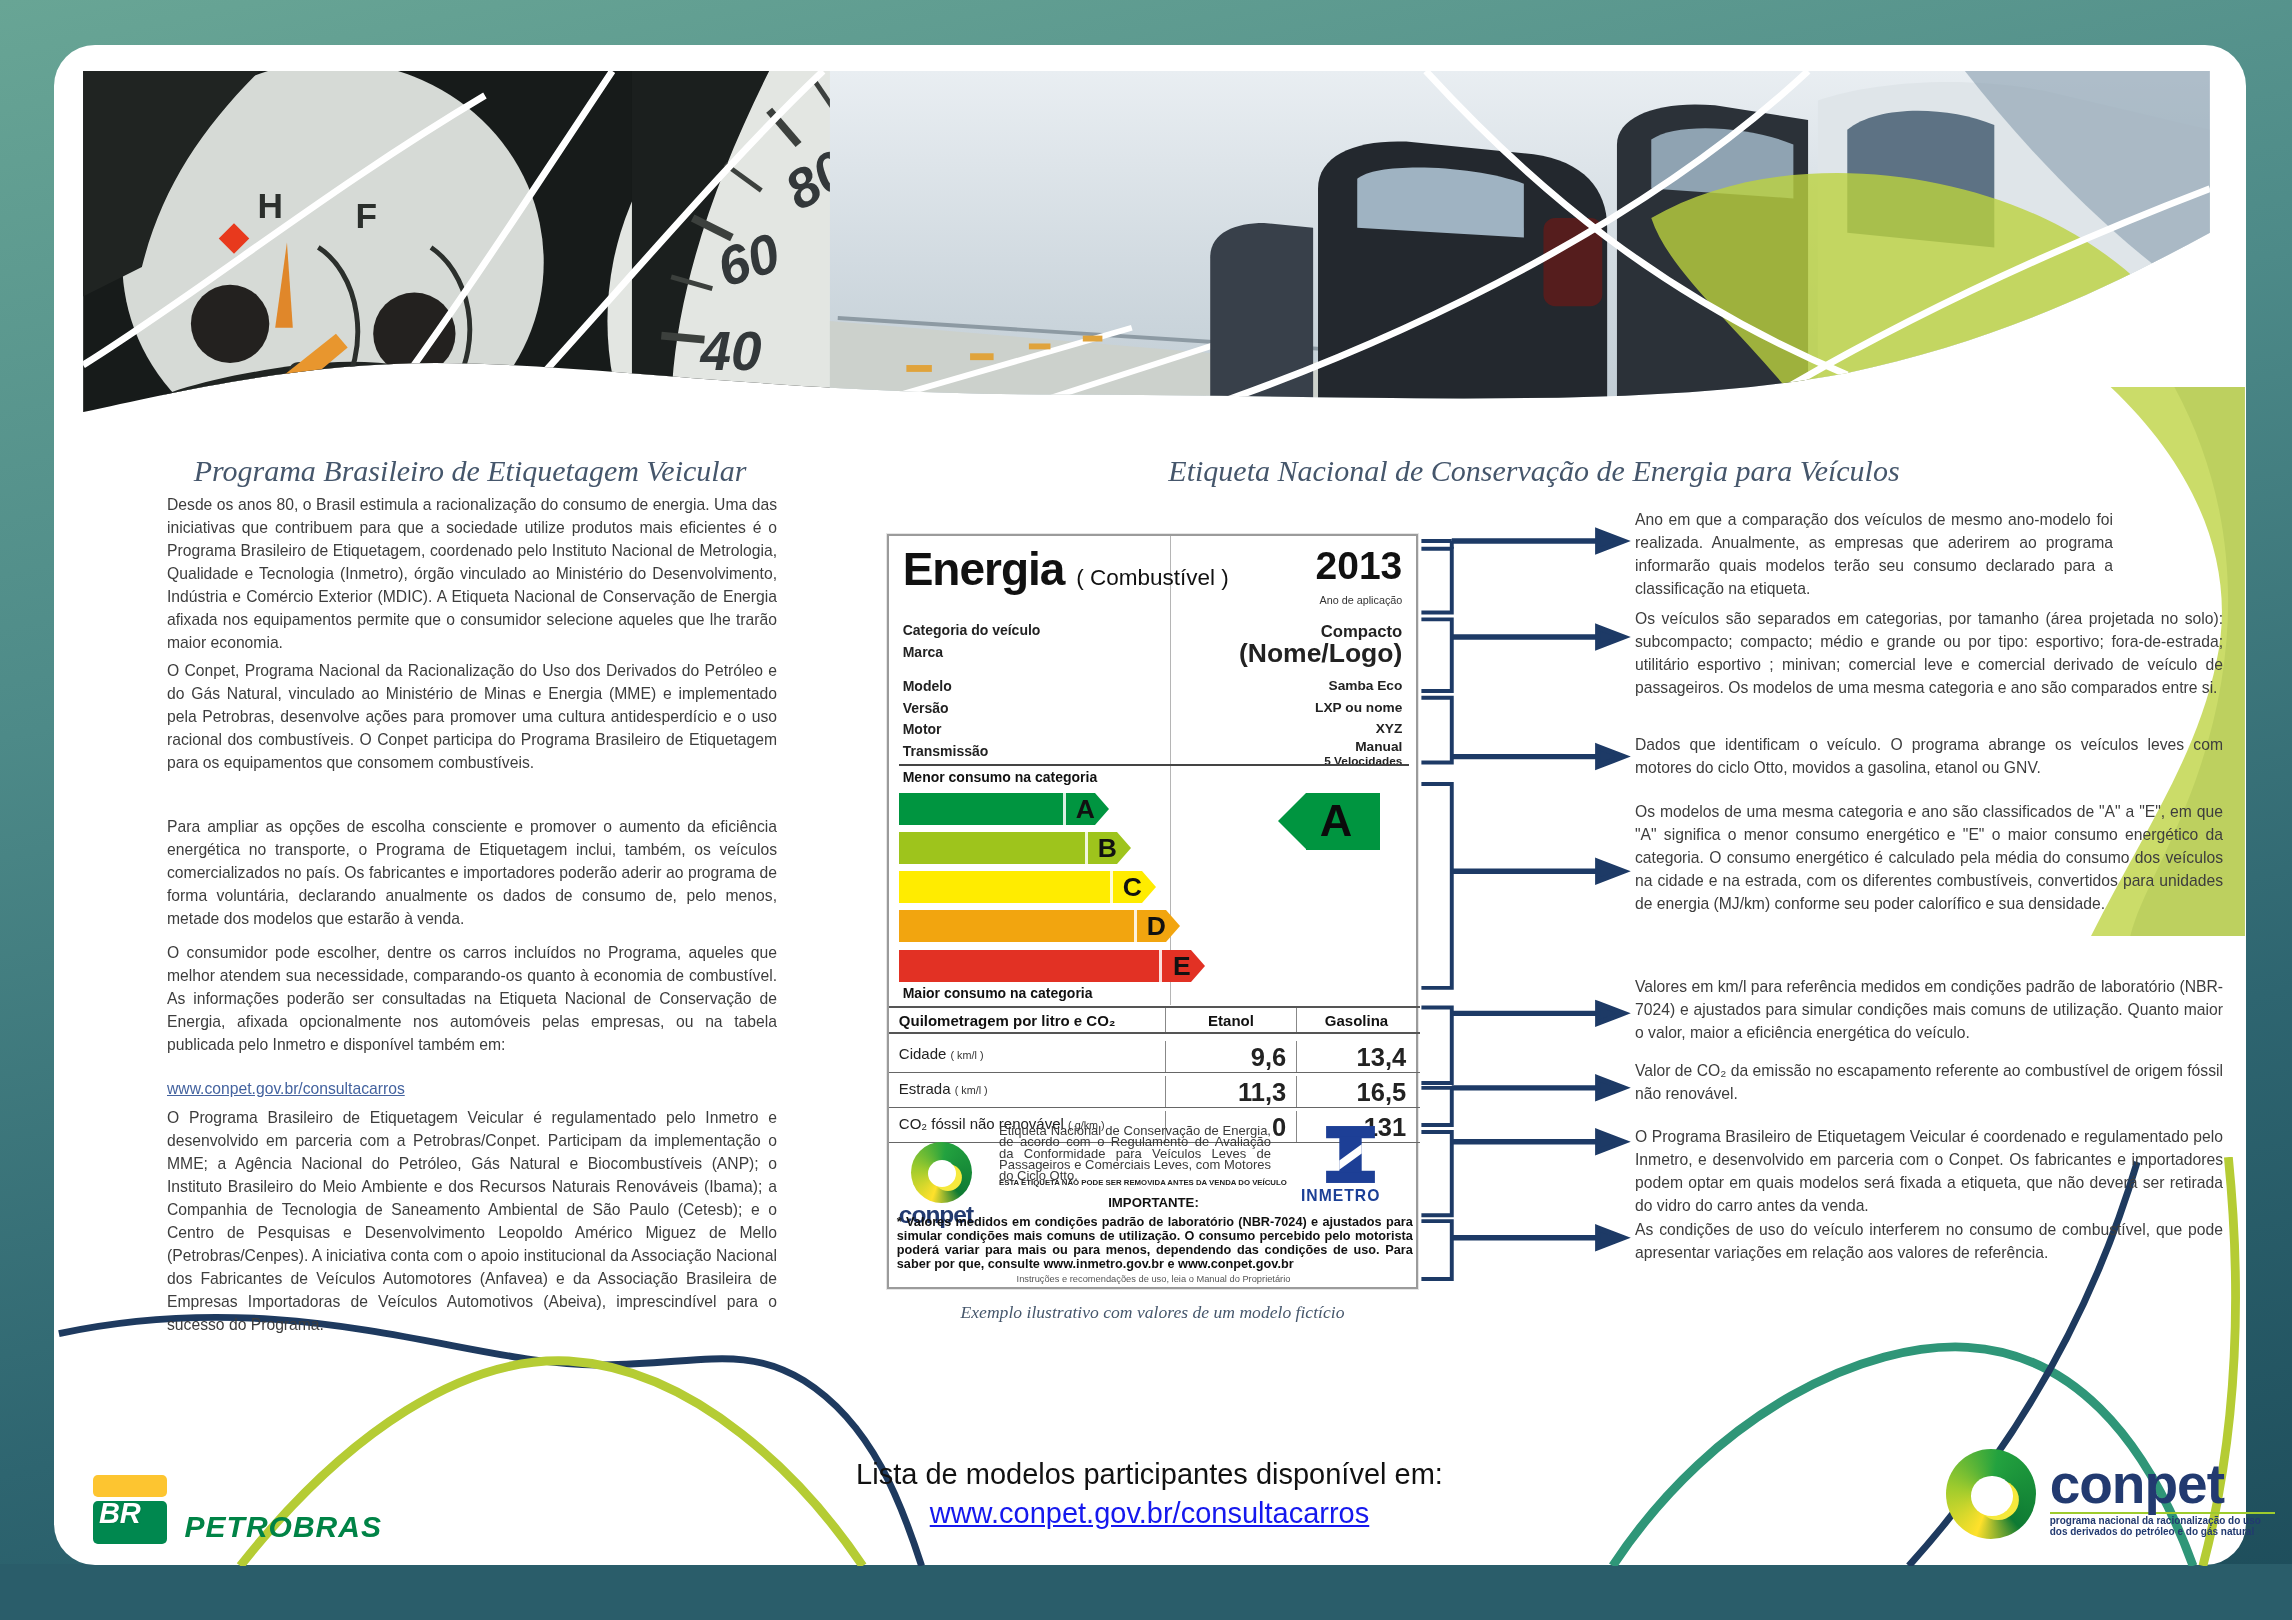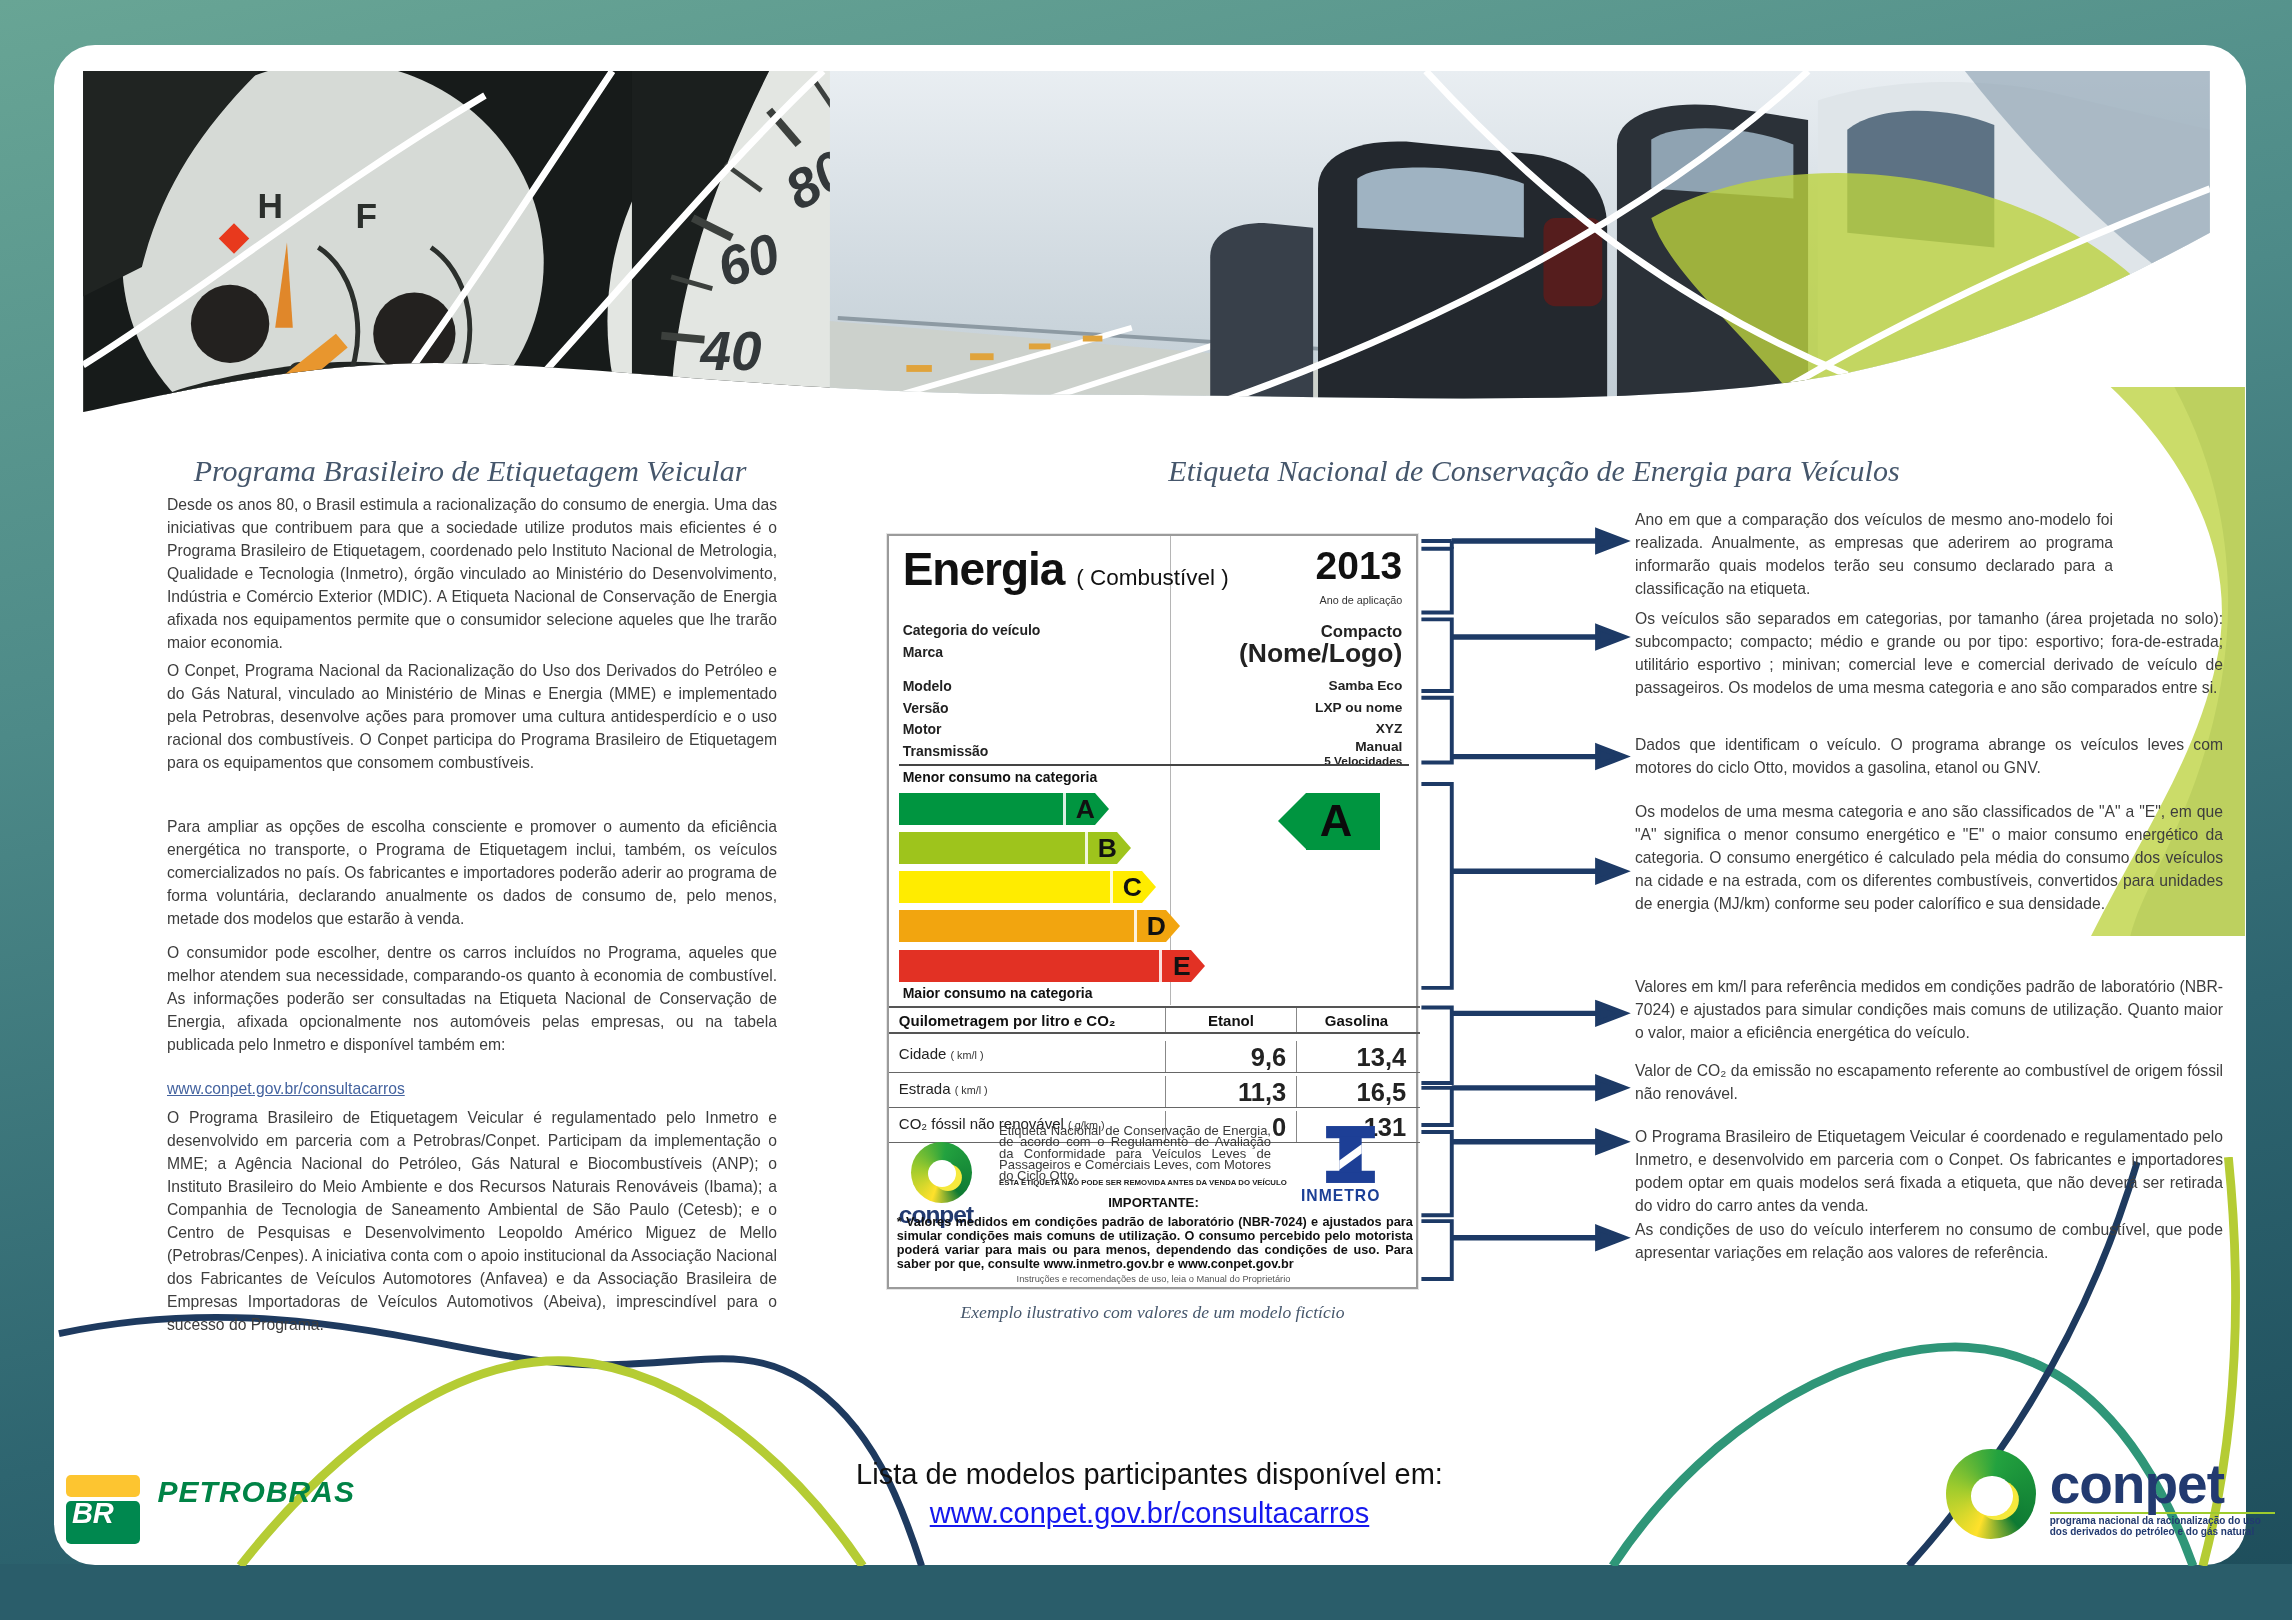--- a/index.html
+++ b/index.html
@@ -63,21 +63,21 @@
   .foot-instr{left:39px;top:738px;width:451px;text-align:center;font-size:9.3px;color:#555;}
   .inmetro-word{font-size:15.7px;font-weight:bold;color:#1b3f96;letter-spacing:1px;}
   #label-caption{left:887px;top:1302px;width:531px;text-align:center;font-family:"Liberation Serif",serif;
                  font-style:italic;font-size:17.6px;color:#45566b;z-index:4;}
   
   #connectors{left:0;top:0;width:2293px;height:1620px;z-index:3;pointer-events:none;}
   
   #list-line1{left:686px;top:1458px;width:927px;text-align:center;font-size:29px;color:#111;z-index:4;}
   #list-link{left:686px;top:1497px;width:927px;text-align:center;font-size:29px;z-index:4;}
   #list-link a{color:#1518ee;text-decoration:underline;}
-  #petrobras{left:66px;top:1475px;z-index:4;display:flex;align-items:flex-start;gap:17.6px;}
+  #petrobras{left:93px;top:1475px;z-index:4;display:flex;align-items:flex-end;gap:17.6px;}
   .br-box{width:74px;height:69px;position:relative;}
   .br-box .y{position:absolute;left:0;top:0;width:74px;height:21.6px;background:#fdc530;border-radius:4.9px;}
   .br-box .gr{position:absolute;left:0;top:25.5px;width:74px;height:43px;background:#00884f;border-radius:4.9px;}
   .br-box .brt{position:absolute;left:5.9px;top:21.6px;font-size:29px;font-weight:bold;font-style:italic;color:#fff;
                text-shadow:0 0 2px #00693d;}
   .petro-word{font-size:30px;font-weight:bold;font-style:italic;color:#008346;letter-spacing:1px;}
   #conpet-big{left:1946px;top:1449px;z-index:4;display:flex;gap:13.7px;align-items:flex-start;}
   #conpet-big .swirl{width:90px;height:90px;}
   #conpet-big .words{padding-top:9.8px;}
   #conpet-big .conpet-word{font-size:55px;line-height:51px;}

